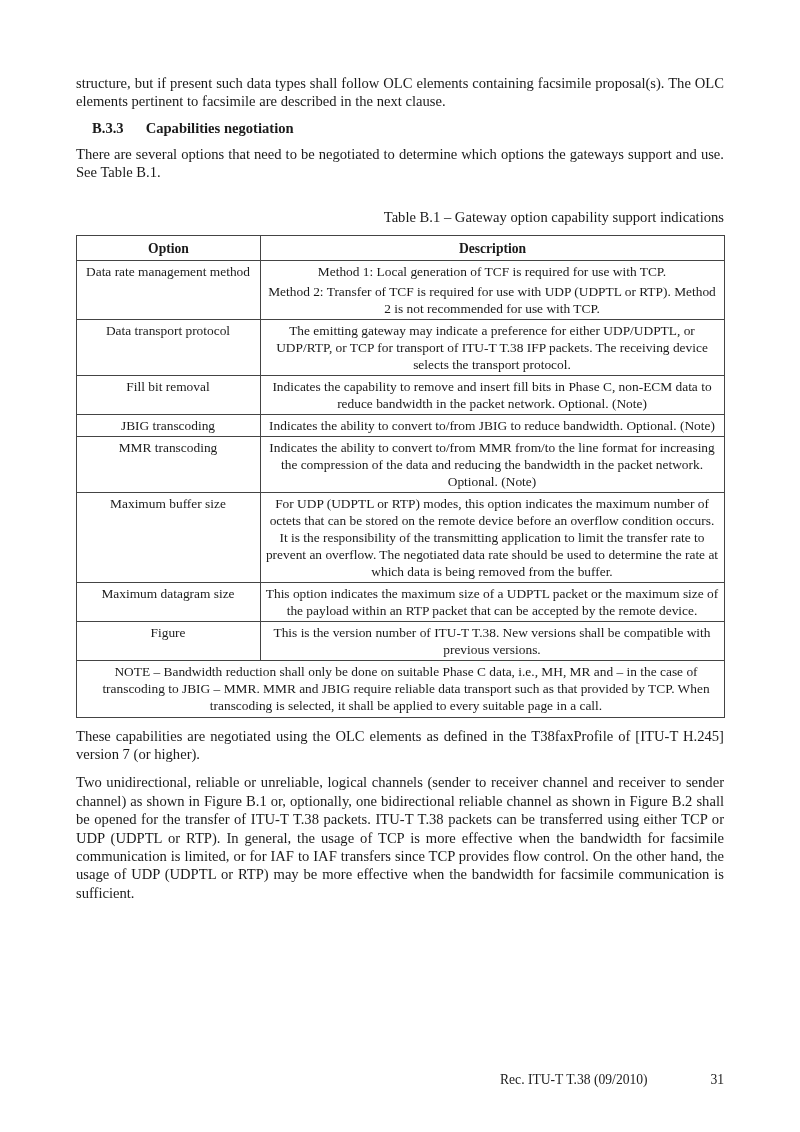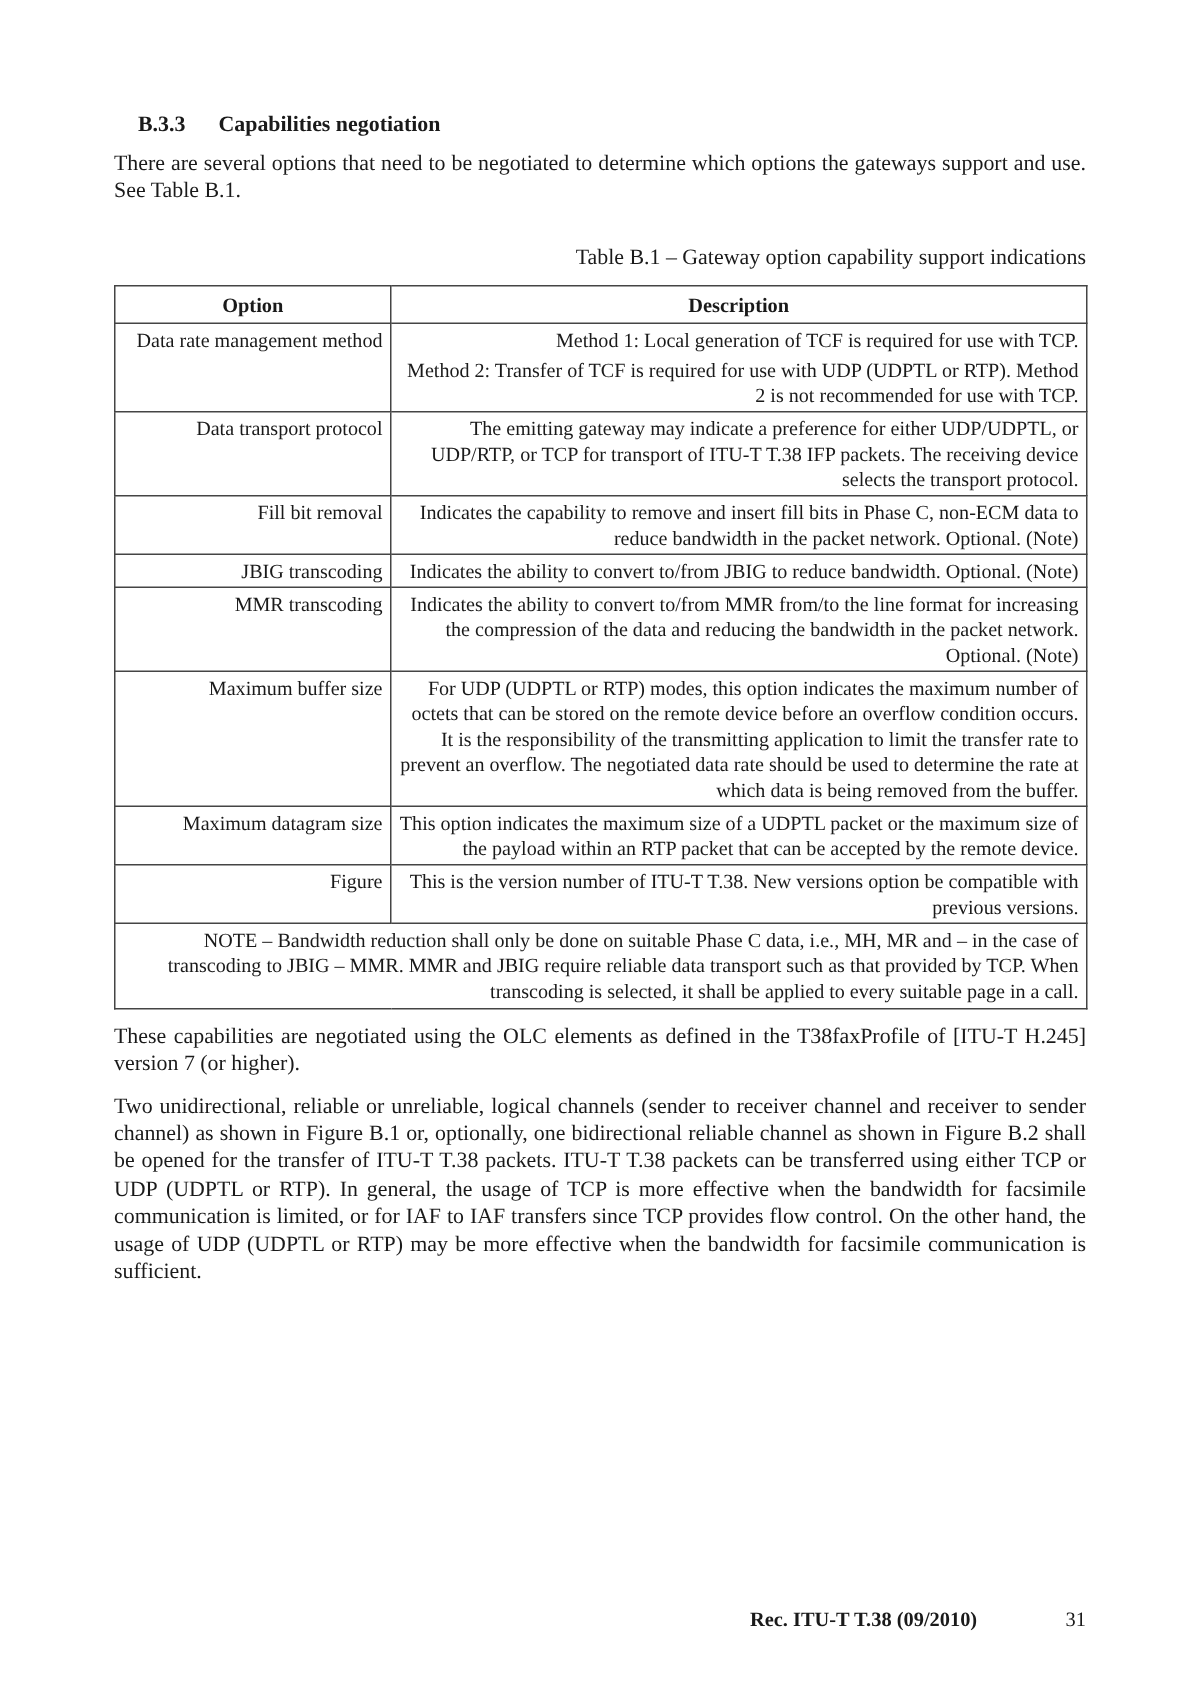--- a/index.html
+++ b/index.html
@@ -51,21 +51,21 @@
     width: 648px;
     border-collapse: collapse;
     font-size: 13.4px;
     line-height: 17px;
     table-layout: fixed;
   }
   table.opts th, table.opts td {
     border: 1.4px solid #444;
     vertical-align: top;
     padding: 2px 5px 2px 4px;
-    text-align: right;
+    text-align: center;
   }
   table.opts th {
     text-align: center;
     font-weight: bold;
     font-size: 13.6px;
     padding: 4px 5px 3px 5px;
     margin-top: 44px;
   }
   table.opts col.c1 { width: 184px; }
   table.opts col.c2 { width: 464px; }
@@ -82,34 +82,35 @@
     margin-top: 9px;
   }
   .footer {
     position: absolute;
     top: 1072px;
     left: 500px;
     width: 224px;
     font-size: 13.6px;
   }
   .footer .rec {
-    font-weight: bold;
+    font-weight: normal;
     position: absolute;
     left: 0;
     text-align: right;
   }
   .footer .pg {
     position: absolute;
     right: 0;
   }
 </style>
 </head>
 <body>
 
 <div class="page">
+  <p class="body first">structure, but if present such data types shall follow OLC elements containing facsimile proposal(s). The OLC elements pertinent to facsimile are described in the next clause.</p>
 
   <h3 class="clause">
     <span class="num">B.3.3</span>
     <span>Capabilities negotiation</span>
   </h3>
 
   <p class="body">There are several options that need to be negotiated to determine which options the gateways support and use. See Table B.1.</p>
 
   <div class="table-title">Table B.1 – Gateway option capability support indications</div>
 
@@ -164,21 +165,21 @@
       </tr>
       <tr>
         <td>Maximum datagram size</td>
         <td>
           <span class="para">This option indicates the maximum size of a UDPTL packet or the maximum size of the payload within an RTP packet that can be accepted by the remote device.</span>
         </td>
       </tr>
       <tr>
         <td>Figure</td>
         <td>
-          <span class="para">This is the version number of ITU-T T.38. New versions option be compatible with previous versions.</span>
+          <span class="para">This is the version number of ITU-T T.38. New versions shall be compatible with previous versions.</span>
         </td>
       </tr>
       <tr>
         <td class="note" colspan="2">NOTE – Bandwidth reduction shall only be done on suitable Phase C data, i.e., MH, MR and – in the case of transcoding to JBIG – MMR. MMR and JBIG require reliable data transport such as that provided by TCP. When transcoding is selected, it shall be applied to every suitable page in a call.</td>
       </tr>
     </tbody>
   </table>
 
   <div class="after-table">
     <p class="body">These capabilities are negotiated using the OLC elements as defined in the T38faxProfile of [ITU-T H.245] version 7 (or higher).</p>

